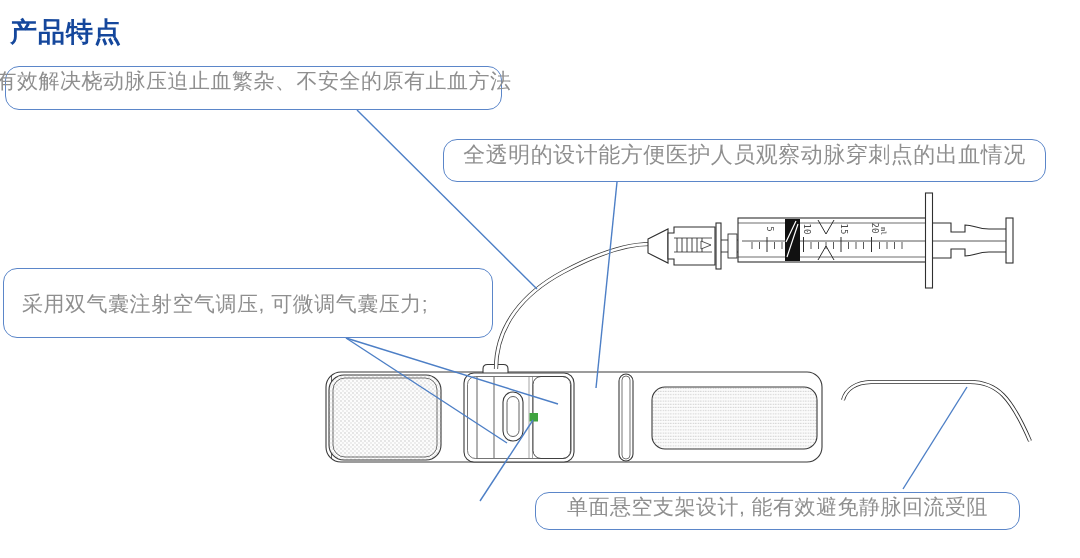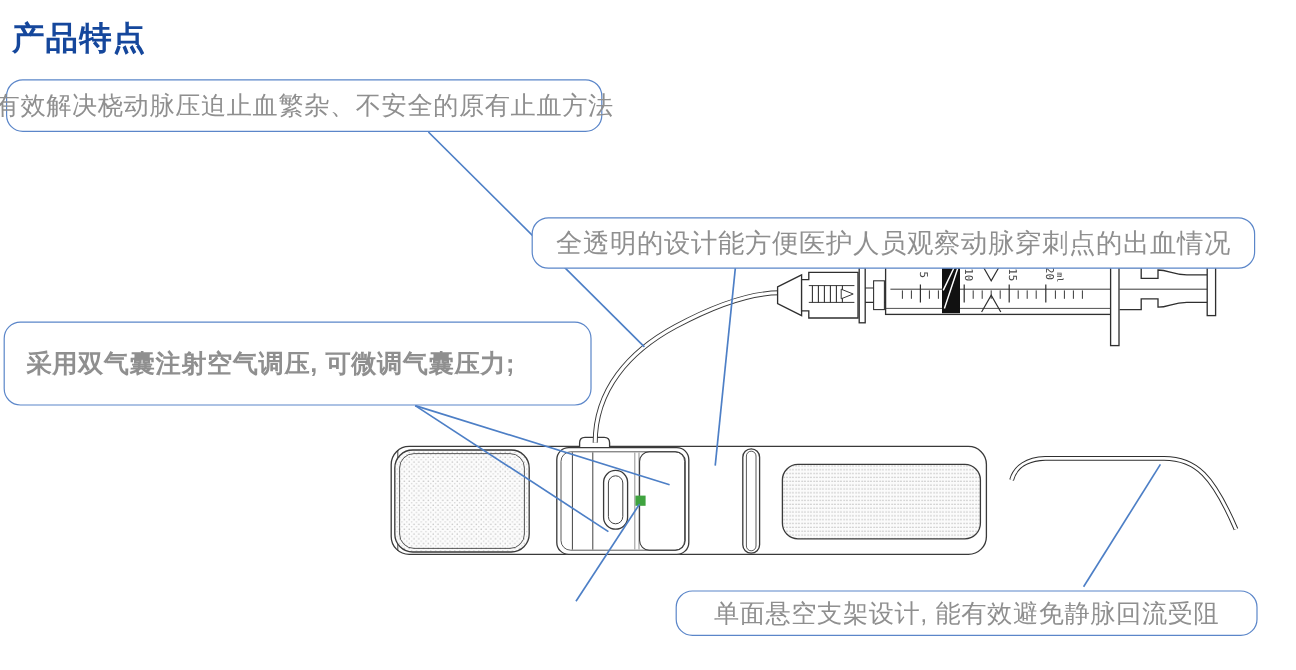--- a/index.html
+++ b/index.html
@@ -2,29 +2,29 @@
 <html><head>
 <meta charset="utf-8">
 <style>
   html,body{margin:0;padding:0;background:#ffffff;}
   #canvas{position:relative;width:1080px;height:558px;background:#ffffff;overflow:hidden;
           font-family:"Liberation Sans","DejaVu Sans",sans-serif;padding-left:45px;}
   #diagram-svg{position:absolute;left:0;top:0;}
   .page-title{position:absolute;left:10px;top:14px;font-size:27px;font-weight:700;
               color:#15479c;letter-spacing:1px;}
   .callout{position:absolute;box-sizing:border-box;border:1.6px solid #5b86c9;border-radius:14px;
-           background:#ffffff;color:#8f8f8f;display:flex;align-items:center;justify-content:center;
+           background:#ffffff;color:#8f8f8f;display:flex;align-items:flex-start;justify-content:center;
            font-size:21px;letter-spacing:0.5px;white-space:nowrap;z-index:2;}
   .callout.two-line{flex-direction:column;align-items:flex-start;justify-content:center;
-                    padding-left:18px;line-height:29px;font-weight:bold;}
+                    padding-left:18px;line-height:29px;}
   #callout-1{left:5px;top:66px;width:497px;height:44px;}
-  #callout-2{left:443px;top:139px;width:603px;height:43px;font-size:22px;margin-top:42px;}
+  #callout-2{left:443px;top:139px;width:603px;height:43px;font-size:22px;}
   #callout-3{left:3px;top:268px;width:490px;height:70px;}
   #callout-4{left:12px;top:492px;width:456px;height:38px;}
-  #callout-5{left:535px;top:492px;width:485px;height:38px;margin-left:28px;}
+  #callout-5{left:535px;top:492px;width:485px;height:38px;}
 </style>
 </head>
 <body>
 
 <div id="canvas">
 
   <div class="page-title">产品特点</div>
 
   <svg id="diagram-svg" width="1080" height="558" viewBox="0 0 1080 558">
     <defs>

